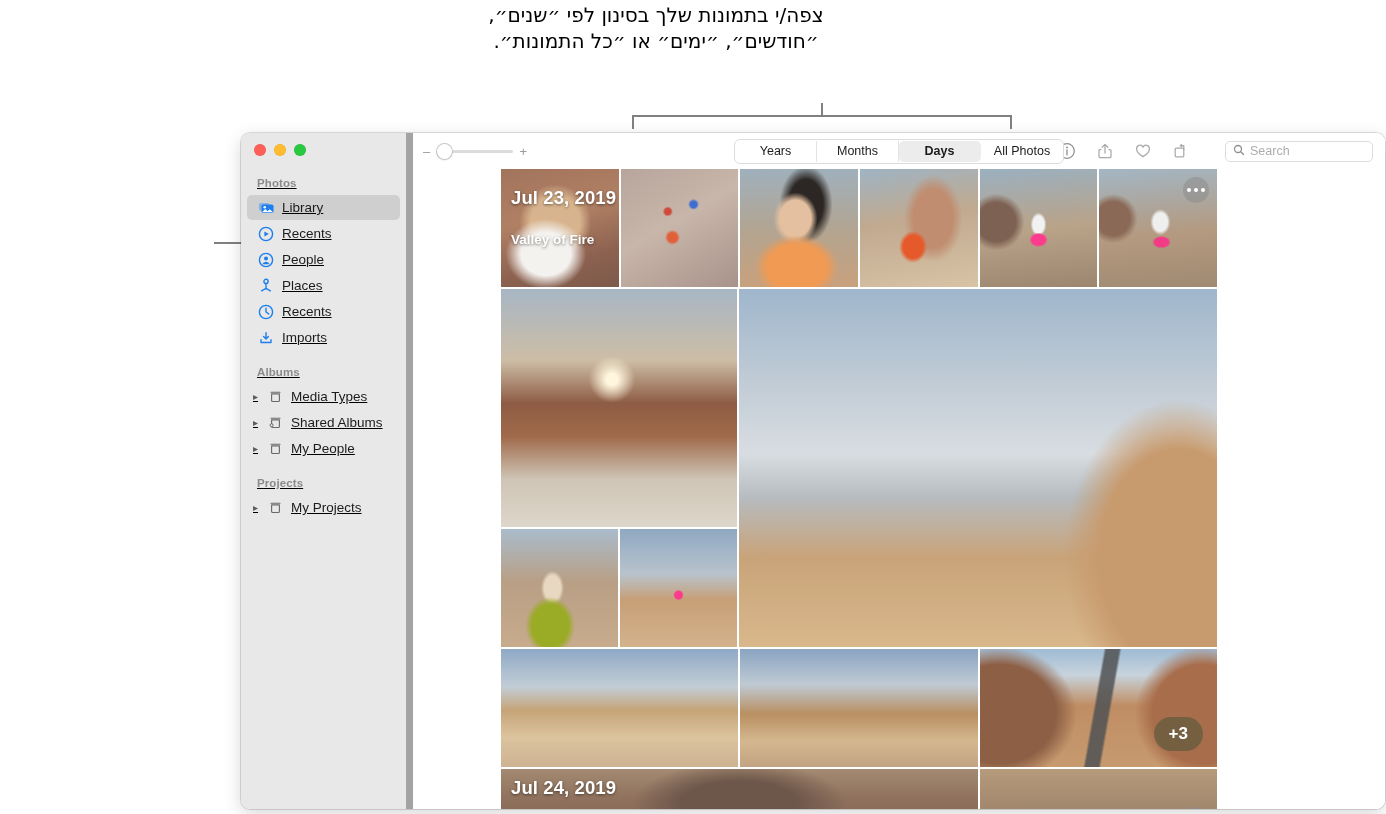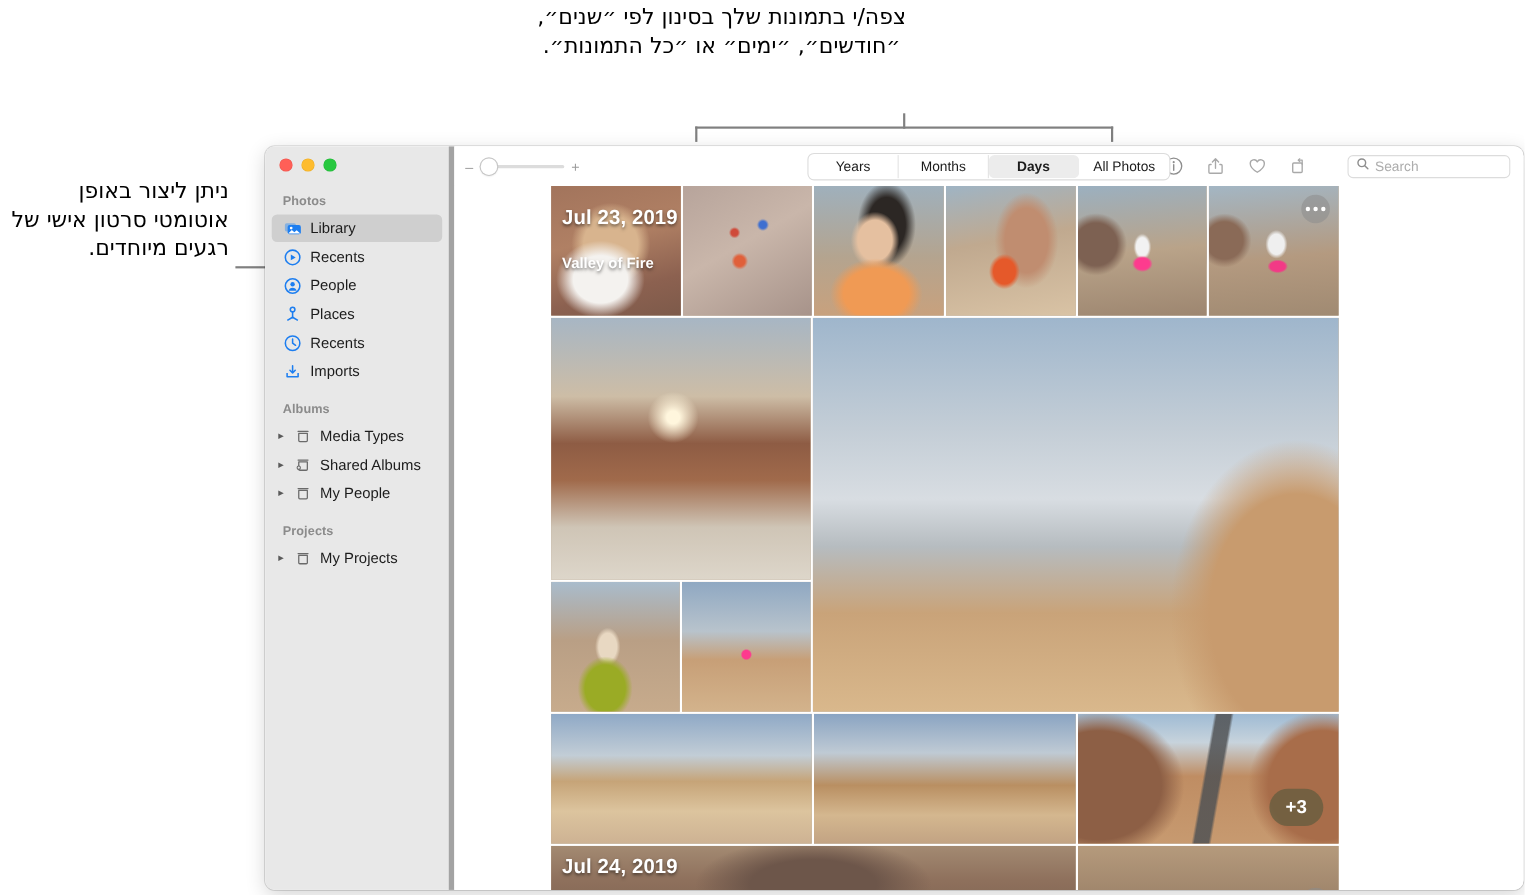--- a/index.html
+++ b/index.html
@@ -47,24 +47,25 @@
     background: #ffffff;
     box-shadow: 0 0 0 1px rgba(0,0,0,0.13), 0 5px 18px rgba(0,0,0,0.16);
     overflow: hidden;
     display: flex;
   }
 
   
   #sidebar {
     width: 172px; flex: 0 0 172px;
     background: #e8e8e8;
-    border-right: 5px solid #a3a3a3;
+    border-right: 7px solid #a3a3a3;
     box-sizing: border-box;
     padding-top: 44px;
     position: relative;
+    text-decoration: underline;
   }
   #traffic { position: absolute; left: 13px; top: 11px; display: flex; gap: 8px; }
   .tl { width: 12px; height: 12px; border-radius: 50%; }
   .tl.red    { background: #ff5f57; box-shadow: inset 0 0 0 0.5px rgba(0,0,0,0.08); }
   .tl.yellow { background: #febc2e; box-shadow: inset 0 0 0 0.5px rgba(0,0,0,0.08); }
   .tl.green  { background: #28c840; box-shadow: inset 0 0 0 0.5px rgba(0,0,0,0.08); }
 
   .sb-header {
     font-size: 11.5px; font-weight: bold; color: #8b8b8b;
     padding: 0 0 6px 16px; letter-spacing: 0.1px;
@@ -214,21 +215,20 @@
 <body>
 
 <div id="root">
 
   <div class="callout" id="callout-top">צפה/י בתמונות שלך בסינון לפי ״שנים״, ״חודשים״, ״ימים״ או ״כל התמונות״.</div>
   <div class="leader" id="lead-top-stem"></div>
   <div class="leader" id="lead-top-bar"></div>
   <div class="leader" id="lead-top-tickL"></div>
   <div class="leader" id="lead-top-tickR"></div>
 
-  <div class="callout" id="callout-left">ניתן ליצור באופן אוטומטי סרטון אישי של רגעים מיוחדים.</div>
   <div class="leader" id="lead-left-bar"></div>
 
   <div id="window">
 
     <div id="sidebar">
       <div id="traffic">
         <span class="tl red"></span>
         <span class="tl yellow"></span>
         <span class="tl green"></span>
       </div>

